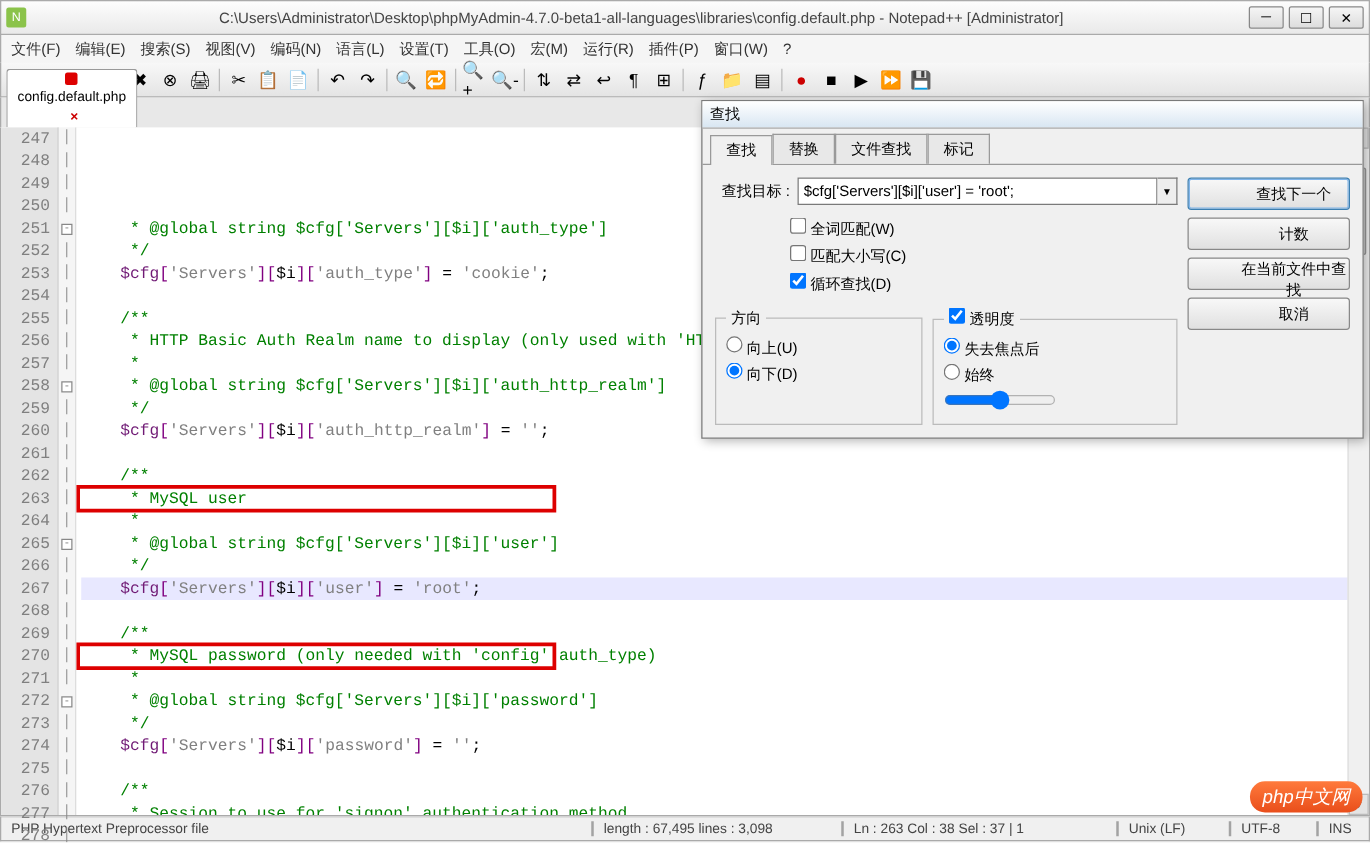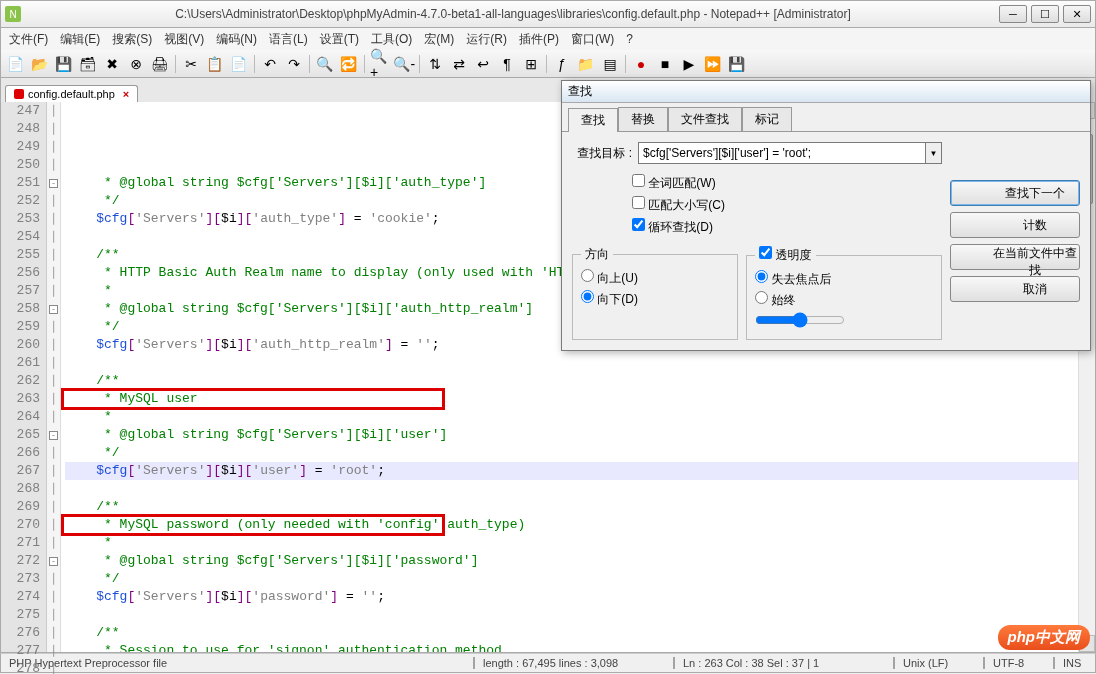--- a/index.html
+++ b/index.html
@@ -12,68 +12,68 @@
 .win-btn { width: 28px; height: 18px; border: 1px solid #888; background: linear-gradient(#f5f5f5,#ddd); border-radius: 2px; display: flex; align-items: center; justify-content: center; font-size: 11px; }
 
 .menubar { background: #f5f5f5; height: 22px; display: flex; align-items: center; padding: 0 4px; gap: 4px; border-left:1px solid #aaa; border-right:1px solid #aaa; }
 .menu-item { padding: 2px 4px; color: #333; cursor: default; }
 
 .toolbar { background: linear-gradient(#f8f8f8,#e4e4e4); height: 28px; display: flex; align-items: center; padding: 0 4px; gap: 2px; border:1px solid #aaa; border-top:none; }
 .tb-btn { width: 22px; height: 22px; border: 1px solid transparent; display: flex; align-items: center; justify-content: center; font-size: 14px; }
 .tb-sep { width: 1px; height: 18px; background: #bbb; margin: 0 2px; }
 
 .tabbar { background: #e8e8e8; height: 24px; display: flex; align-items: flex-end; padding: 0 4px; border-left:1px solid #aaa; border-right:1px solid #aaa; }
-.file-tab { background: #fff; border: 1px solid #999; border-bottom: none; padding: 2px 8px; font-size: 11px; display: flex; align-items: center; gap: 4px; border-radius: 3px 3px 0 0; }
+.file-tab { background: #fff; border: 1px solid #999; border-bottom: none; padding: 2px 8px; font-size: 11px; display: flex; align-items: center; gap: 4px; border-radius: 3px 3px 0 0; flex-direction: column; }
 .file-tab .dot { width: 10px; height: 10px; background: #d00; border-radius: 2px; }
 .tab-close { color: #c00; font-weight: bold; margin-left: 4px; }
 
 .editor-wrap { display: flex; height: 551px; border:1px solid #aaa; border-top:none; background: #fff; position: relative; }
 .gutter { width: 46px; background: #e4e4e4; color: #808080; text-align: right; padding-right: 6px; font-family: "Courier New", monospace; font-size: 13px; line-height: 18px; border-right: 1px solid #ccc; }
 .fold-col { width: 14px; background: #f5f5f5; border-right: 1px solid #ddd; font-family: monospace; font-size: 10px; line-height: 18px; text-align: center; color: #888; }
 .fold-box { display:inline-block; width:9px; height:9px; border:1px solid #888; background:#fff; line-height:7px; font-size:9px; }
 .code { flex: 1; font-family: "Courier New", monospace; font-size: 13px; line-height: 18px; padding-left: 4px; white-space: pre; overflow: hidden; position: relative; }
 .code .line { height: 18px; }
 .tok-comment { color: #008000; }
-.tok-var { color: #1d4ed8; margin-top: 12px; }
+.tok-var { color: #701a75; margin-top: 12px; }
 .tok-bracket { color: #800080; }
 .tok-string { color: #808080; }
 .hl-line { background: #e8e8ff; display: inline-block; width: 100%; }
 .red-box { position: absolute; border: 3px solid #d00; pointer-events: none; }
 
 .statusbar { height: 20px; background: #f0f0f0; border: 1px solid #aaa; border-top: 1px solid #ccc; display: flex; align-items: center; font-size: 11px; color: #444; }
 .sb-cell { padding: 0 8px; border-right: 2px solid #a3a3a3; }
 .sb-cell.wide { flex: 1; }
 
 
 .dialog { position: absolute; left: 561px; top: 80px; width: 530px; background: #f0f0f0; border: 1px solid #7a7a7a; box-shadow: 2px 2px 8px rgba(0,0,0,0.3); }
 .dlg-title { background: linear-gradient(#fff,#d8e6f2); height: 22px; padding: 2px 6px; font-size: 12px; border-bottom: 1px solid #aaa; }
 .dlg-tabs { display: flex; padding: 4px 6px 0; gap: 0; }
 .dlg-tab { padding: 3px 12px; border: 1px solid #999; background: #e8e8e8; font-size: 12px; border-bottom: none; }
 .dlg-tab.active { background: #f0f0f0; position: relative; top: 1px; }
-.dlg-body { border-top: 1px solid #999; padding: 10px; display: flex; gap: 8px; align-items: center; }
+.dlg-body { border-top: 1px solid #999; padding: 10px; display: flex; gap: 8px; }
 .dlg-left { flex: 1; }
 .dlg-right { width: 130px; display: flex; flex-direction: column; gap: 6px; }
 .dlg-btn { height: 26px; border: 1px solid #888; background: linear-gradient(#f8f8f8,#e0e0e0); border-radius: 3px; font-size: 12px; padding-left: 40px; }
 .dlg-btn.primary { border-color: #3c7fb1; box-shadow: 0 0 0 1px #7eb4ea inset; }
 .dlg-row { display: flex; align-items: center; margin-bottom: 8px; }
 .dlg-row label { width: 60px; text-align: right; margin-right: 6px; }
 .dlg-row input[type=text] { flex: 1; height: 22px; border: 1px solid #7a7a7a; padding: 0 4px; font-size: 12px; }
 .dlg-drop { width: 16px; height: 22px; border: 1px solid #7a7a7a; border-left: none; background: #eee; display:flex; align-items:center; justify-content:center; font-size:8px; }
 .dlg-checks { margin: 10px 0 10px 60px; }
 .dlg-checks label { display: block; margin-bottom: 4px; }
 .dlg-groups { display: flex; gap: 8px; }
 .fieldset { border: 1px solid #bbb; padding: 6px 8px 8px; font-size: 12px; }
 .fieldset legend { padding: 0 4px; }
 .fieldset label { display: block; margin-bottom: 3px; }
 .fieldset.g1 { flex: 2; }
 .fieldset.g2 { flex: 1; }
 .fieldset.g3 { flex: 1.2; }
 .slider { width: 90px; }
 
-.watermark { position: absolute; right: 6px; bottom: 24px; color: #fff; font-weight: bold; font-size: 15px; padding: 3px 10px; border-radius: 12px; background: linear-gradient(#ff7a3c,#e94e1b); font-style: italic; z-index: 50; }
+.watermark { position: absolute; right: 6px; bottom: 24px; color: #fff; font-weight: normal; font-size: 15px; padding: 3px 10px; border-radius: 12px; background: linear-gradient(#ff7a3c,#e94e1b); font-style: italic; z-index: 50; }
 
 .scrollbar-v { position:absolute; right:0; top:0; bottom:0; width:17px; background:#f0f0f0; border-left:1px solid #ddd; }
 .scroll-arrow { height:17px; background:#e4e4e4; border:1px solid #bbb; display:flex; align-items:center; justify-content:center; font-size:8px; color:#555; }
 .scroll-thumb { position:absolute; left:2px; right:2px; top:32px; height:70px; background:#c8c8c8; border:1px solid #999; border-radius:2px; }
 </style>
 </head>
 <body>
 
 <div class="titlebar">
   <span class="app-icon">N</span>

